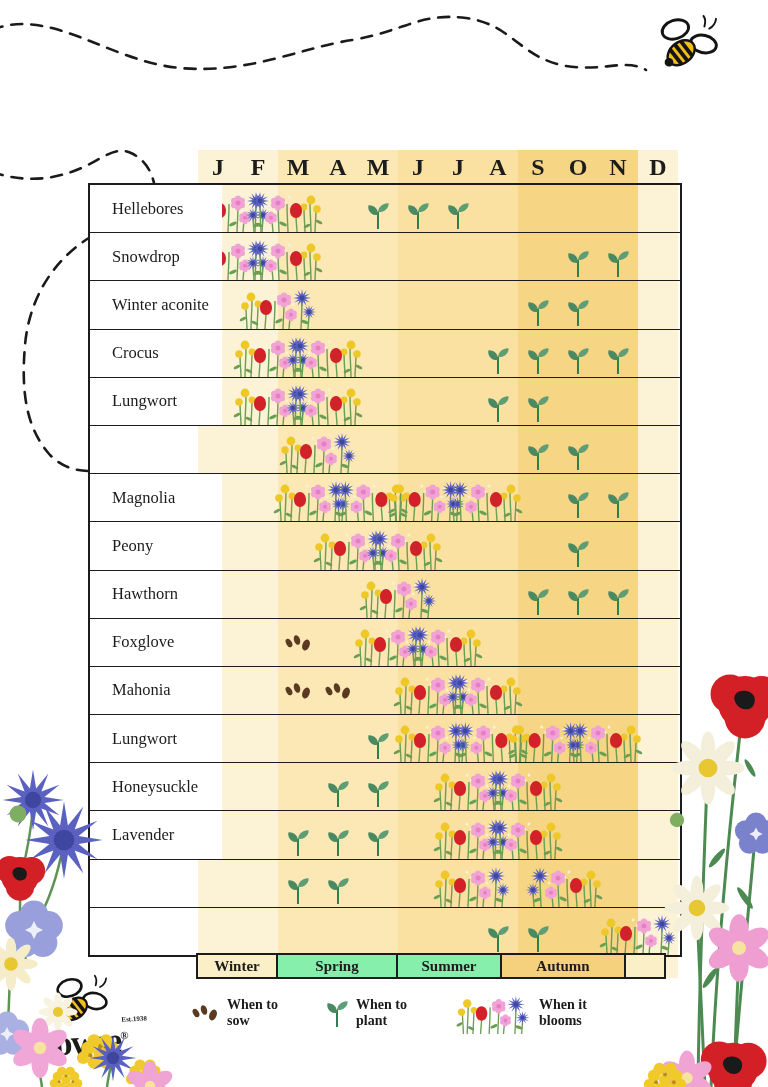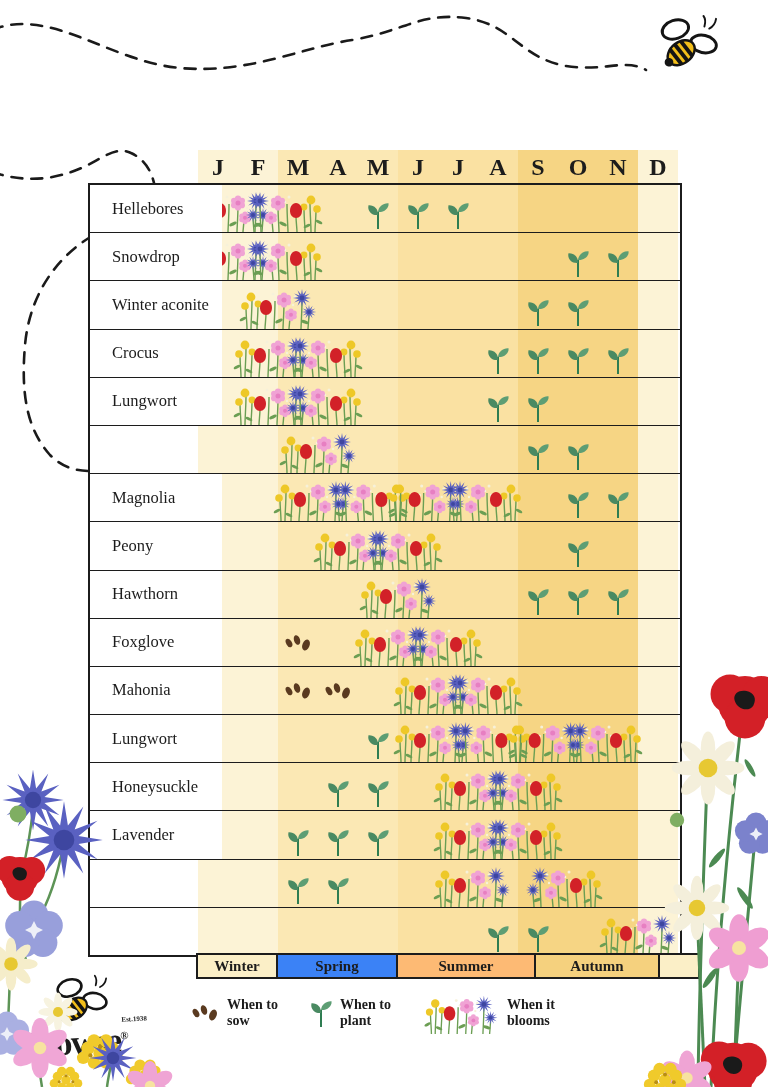--- a/index.html
+++ b/index.html
@@ -17,21 +17,21 @@
   .row{flex:1;position:relative;border-bottom:1.6px solid #1c1c1c;}
   .row:last-child{border-bottom:none;}
   .row-label{position:absolute;left:0;top:0;bottom:0;width:132px;background:#fff;
              display:flex;align-items:center;padding-left:22px;box-sizing:border-box;
              font-size:16.5px;white-space:nowrap;}
   .icon-abs{position:absolute;}
   .season-strip{position:absolute;left:196px;top:953px;display:flex;}
   .sbox{height:26px;border:2px solid #1c1c1c;box-sizing:border-box;display:flex;
         align-items:center;justify-content:center;font-weight:bold;font-size:15px;font-family:Liberation Serif, serif;}
   .sbox + .sbox{margin-left:-2px;}
-  .legend{position:absolute;left:190px;top:992px;display:flex;align-items:center;gap:24px;}
+  .legend{position:absolute;left:190px;top:992px;display:flex;align-items:center;gap:40px;}
   .legend-item{display:flex;align-items:center;gap:7px;}
   .legend-label{font-weight:bold;font-size:14px;line-height:1.12;width:58px;}
   .logo{position:absolute;left:4px;top:974px;width:152px;text-align:center;}
   .logo svg{display:block;margin:0 auto;}
   .wordmark{position:relative;font-size:35px;font-weight:bold;letter-spacing:-1.5px;
             line-height:.85;transform:rotate(-3deg);}
   .reg{font-size:11px;vertical-align:super;letter-spacing:0;}
   .est{position:absolute;right:8px;top:-8px;font-size:7px;font-weight:bold;letter-spacing:0;}
   .decor{position:absolute;pointer-events:none;overflow:visible;}
 </style>
@@ -463,22 +463,22 @@
           </svg>
           <svg viewBox="0 0 92 44" width="92" height="44" overflow="visible" class="icon-abs" style="left: 502px; bottom: 0px;">
             <use href="#cluster" transform="translate(6,0)"></use>
           </svg>
         </div>
       </div>
     </div>
 
   <div class="season-strip">
       <div class="sbox" style="width: 82px; background: rgb(251, 239, 199);">Winter</div>
-      <div class="sbox" style="width: 122px; background: #3b82f6;">Spring</div>
-      <div class="sbox" style="width: 140px; background: #fdba74;">Summer</div>
+      <div class="sbox" style="width: 122px; background: #86efac;">Spring</div>
+      <div class="sbox" style="width: 106px; background: #86efac;">Summer</div>
       <div class="sbox" style="width: 126px; background: rgb(245, 209, 126);">Autumn</div>
       <div class="sbox" style="width: 42px; background: rgb(251, 239, 199);"></div>
     </div>
 
   <div class="legend">
       <div class="legend-item">
         <svg viewBox="0 0 30 20" width="30" height="20">
           <use href="#seeds"></use>
         </svg>
         <div class="legend-label">When to sow</div>

